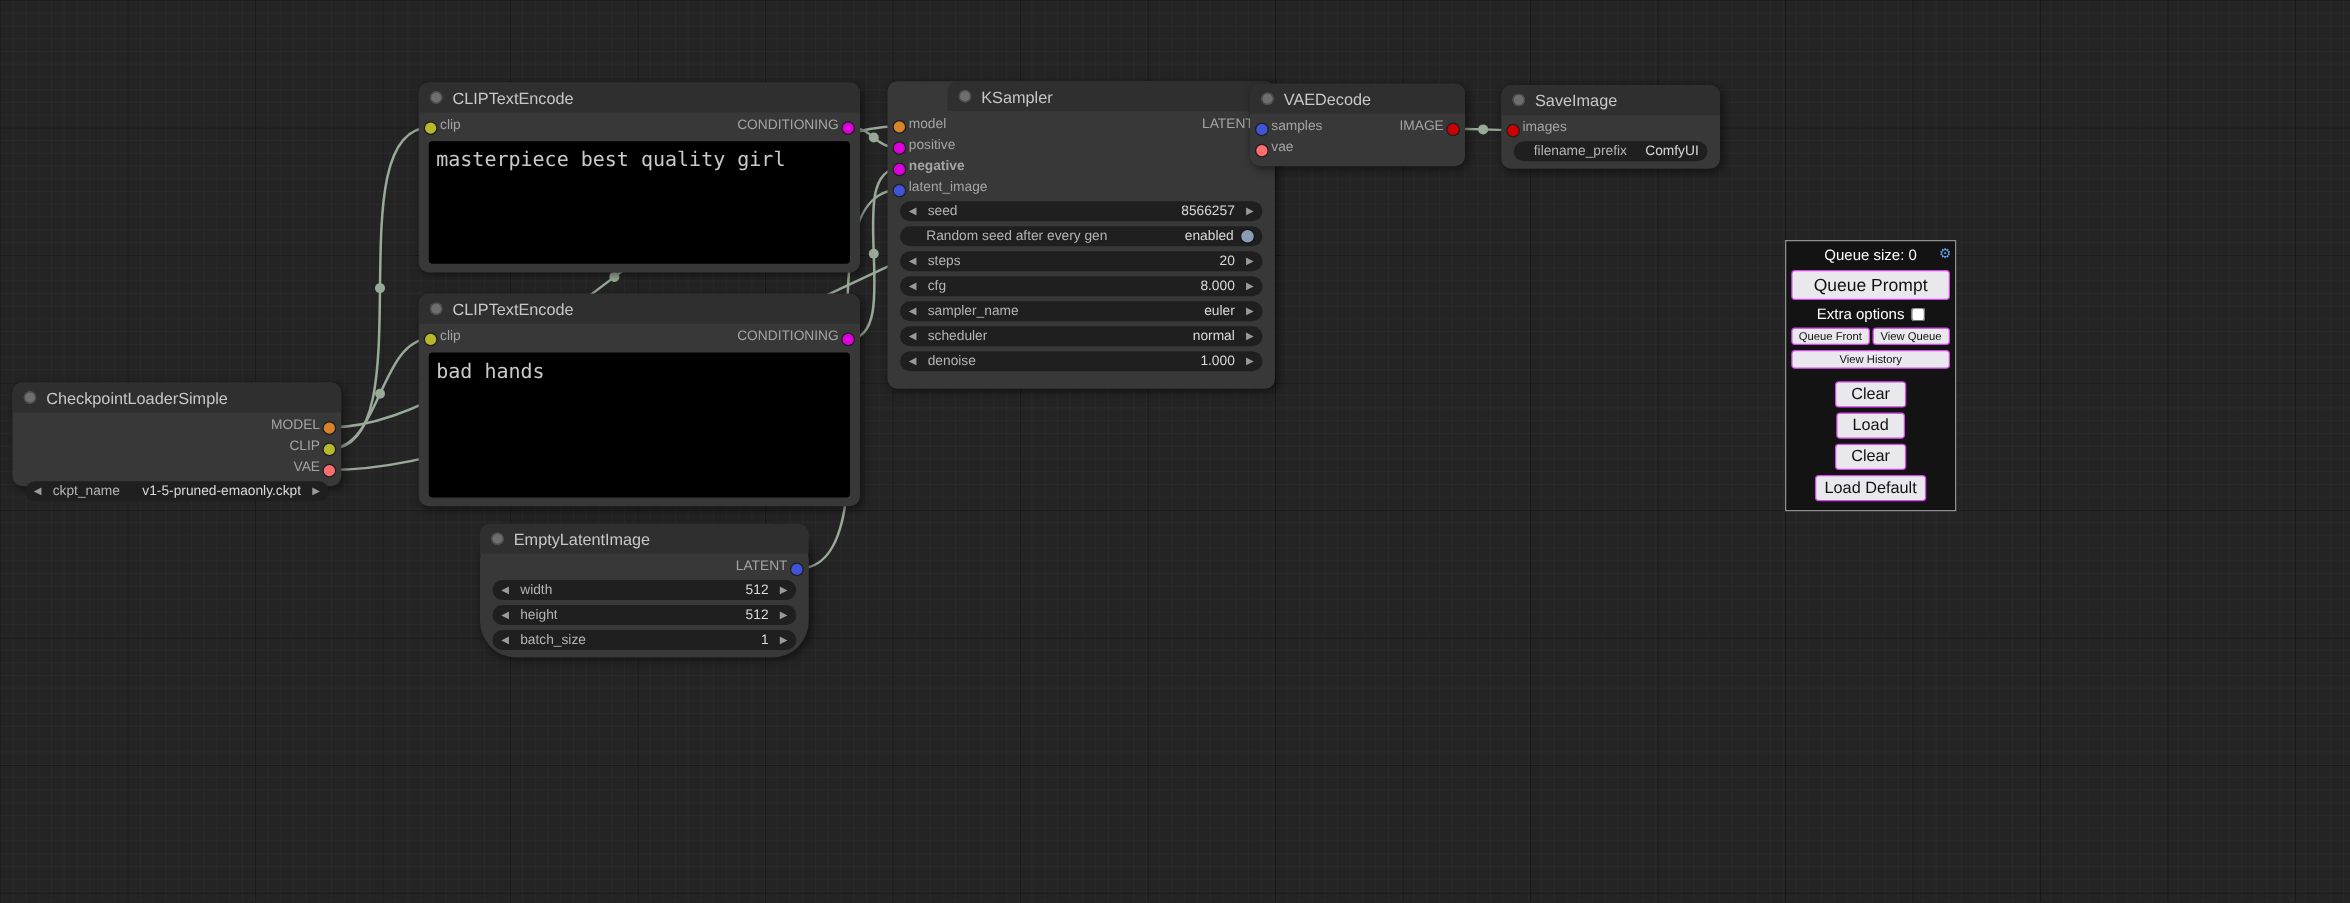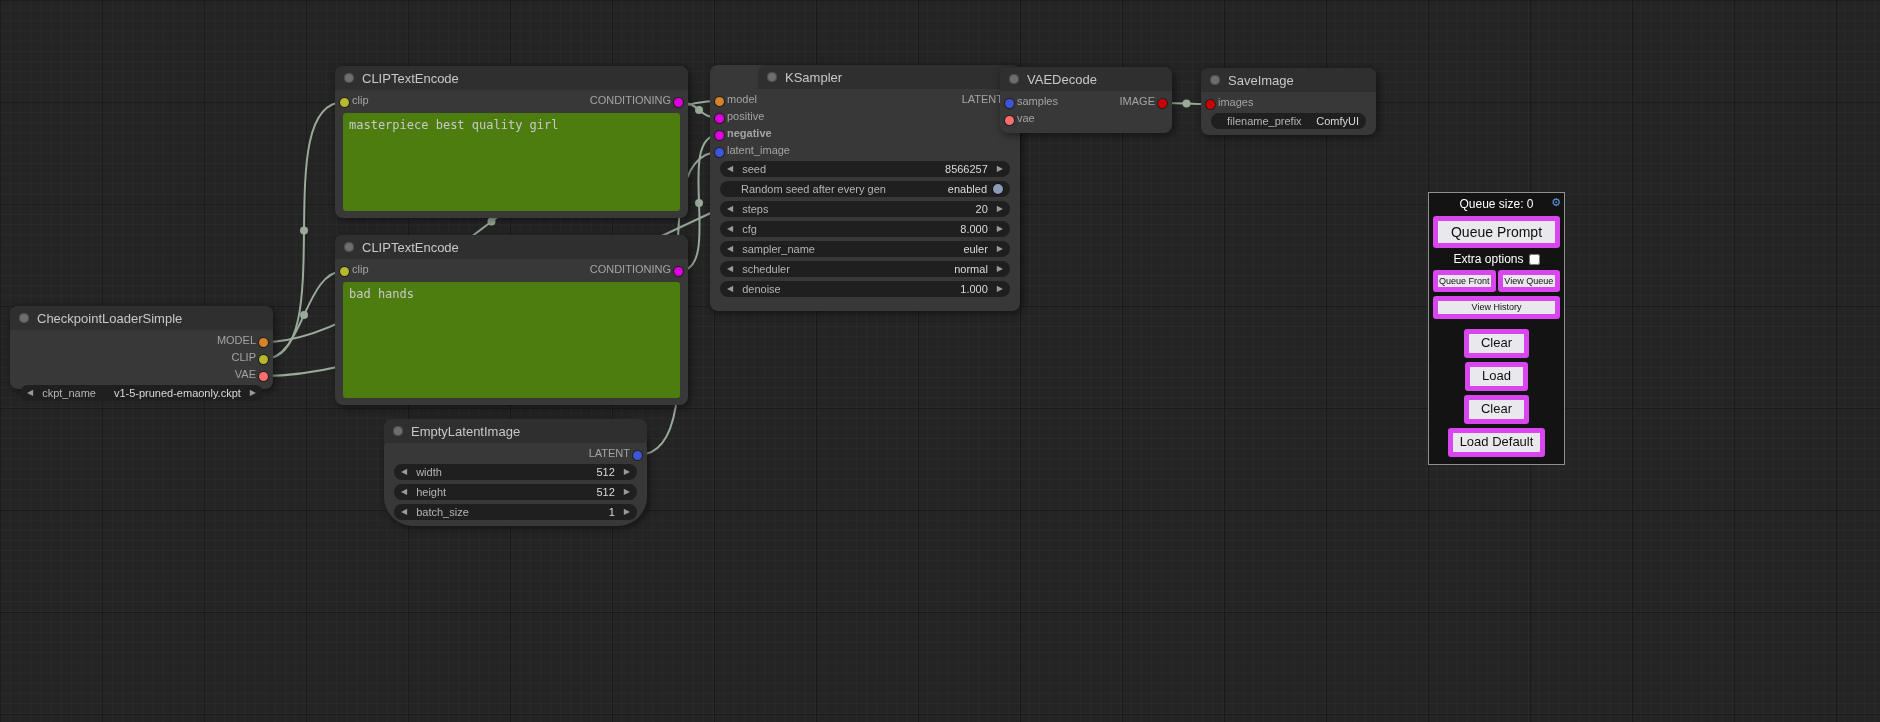--- a/index.html
+++ b/index.html
@@ -31,33 +31,33 @@
   .widget{position:absolute;left:10px;right:10px;height:16px;background:#1f1f1f;
     border-radius:8px;display:flex;align-items:center;padding:0 7px;
     box-sizing:border-box;font-size:11px;color:#b4b4b4;white-space:nowrap;}
   .w-arrow{font-size:8px;color:#9a9a9a;line-height:1;flex:none;}
   .w-label{margin-left:9px;overflow:hidden;}
   .w-toggle-label{margin-left:14px;}
   .w-value{margin-left:auto;color:#d9d9d9;padding-left:8px;}
   .w-right{margin-left:9px;}
   .toggle-dot{width:10px;height:10px;border-radius:50%;margin-left:6px;flex:none;
     box-shadow:0 0 0 1px rgba(0,0,0,0.4);}
-  .node textarea{position:absolute;left:8px;right:8px;bottom:7px;background:#4d7c0f;
+  .node textarea{position:absolute;left:8px;right:8px;bottom:7px;background:#000000;
     border:none;border-radius:3px;color:#c9c9c9;resize:none;box-sizing:border-box;
-    font-family:"DejaVu Sans Mono",monospace;font-size:12px;padding:5px 6px;outline:none;}
+    font-family:"DejaVu Sans Mono",monospace;font-size:16px;padding:5px 6px;outline:none;}
   
   .menu{position:absolute;left:1428px;top:192px;width:137px;z-index:5;
     background:#131313;border:1px solid #8f8f8f;box-sizing:border-box;
     padding:2px 4px 7px;display:flex;flex-direction:column;align-items:center;
     gap:4px;color:#ffffff;}
   .menu-header{width:100%;position:relative;text-align:center;font-size:12px;
     padding:2px 0 1px;}
   .gear{position:absolute;right:-1px;top:1px;font-size:11px;color:#5f9de8;cursor:pointer;}
   .btn{font-family:"Liberation Sans",sans-serif;background:#e9e9ed;color:#101010;
-    border:5px solid #d946ef;border-radius:3px;cursor:pointer;line-height:1.15;}
+    border:1px solid #d946ef;border-radius:3px;cursor:pointer;line-height:1.15;}
   .btn-big{width:100%;font-size:14px;padding:3px 0;}
   .extra{display:flex;align-items:center;gap:5px;font-size:12px;}
   .extra input{width:11px;height:11px;margin:0;}
   .row2{display:flex;width:100%;gap:2px;}
   .btn-small{font-size:9px;padding:1px 0;flex:1;}
   .btn-small-full{width:100%;font-size:9px;padding:1px 0;}
   .btn-med{font-size:13px;padding:2px 12px;}
   .btn-med.first{margin-top:6px;}
   .btn-wide{font-size:13px;padding:2px 7px;}
 </style>

